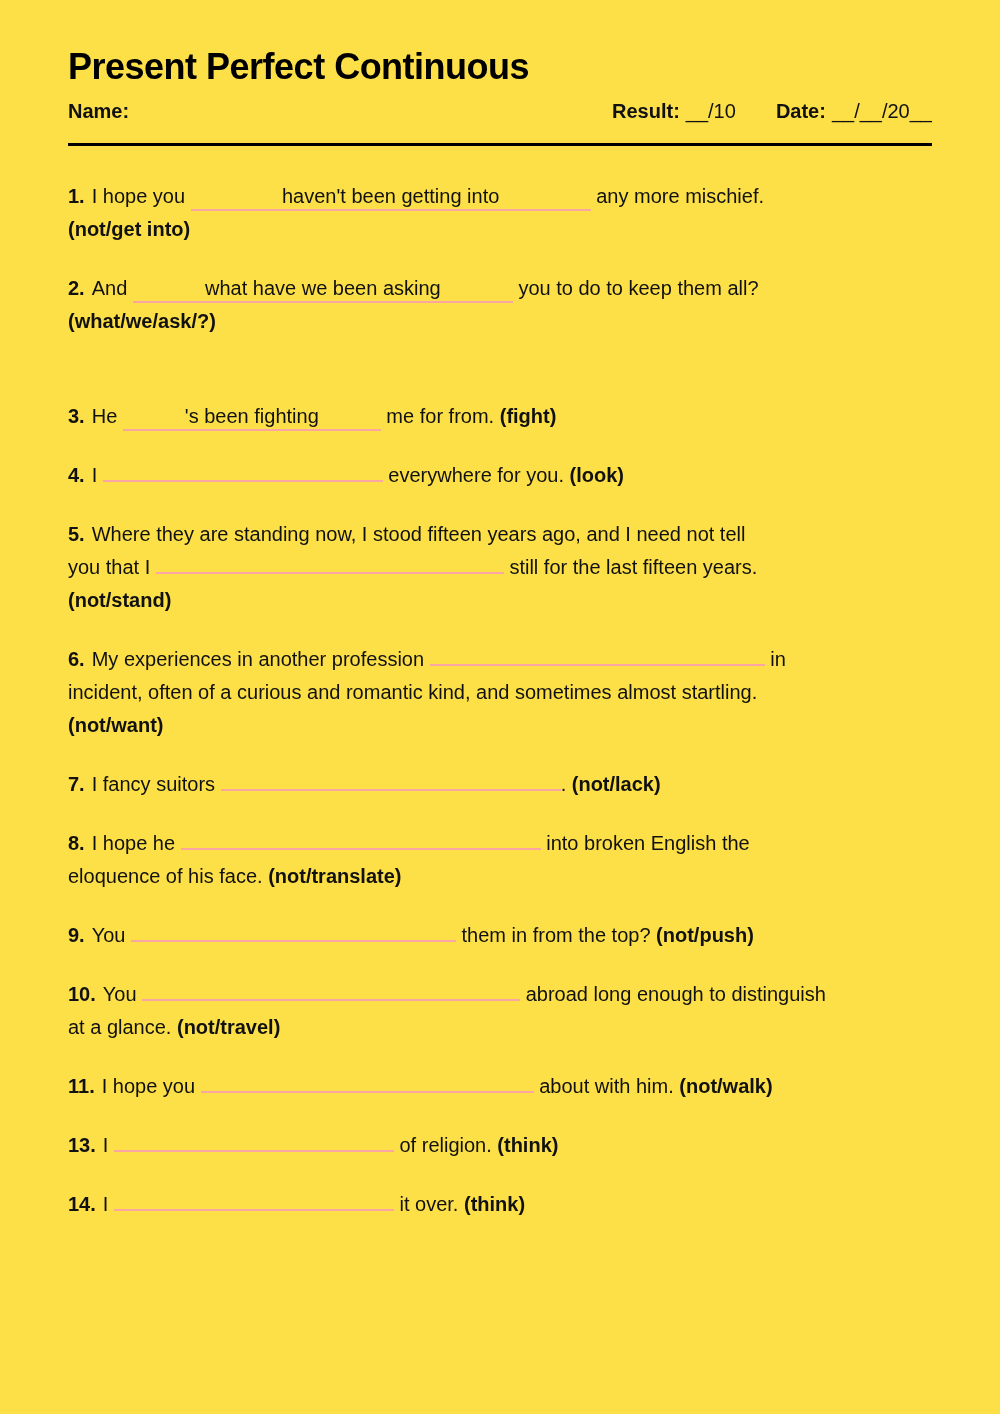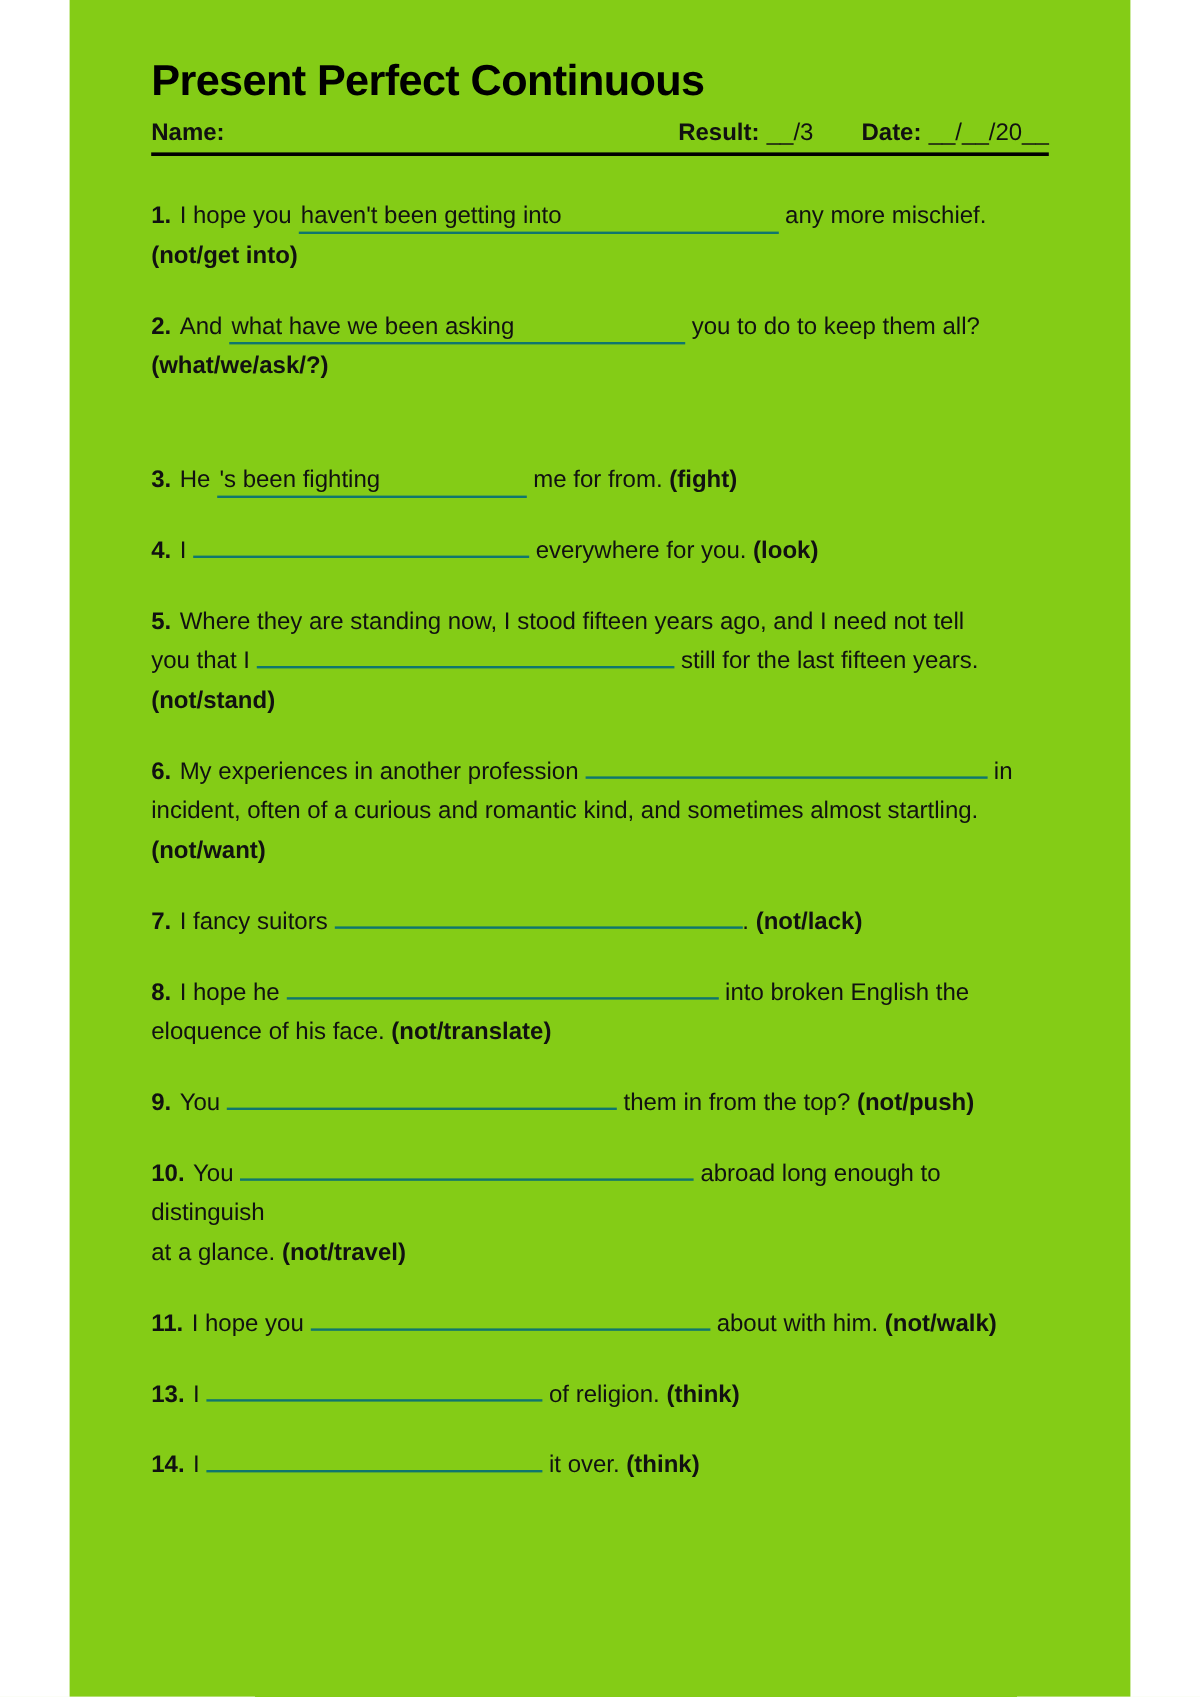--- a/index.html
+++ b/index.html
@@ -3,74 +3,74 @@
 <meta charset="utf-8">
 <title>Present Perfect Continuous Worksheet</title>
 <style>
   * { box-sizing: border-box; margin: 0; padding: 0; }
   html, body { background: #ffffff; }
   body {
     font-family: "Liberation Sans", "DejaVu Sans", sans-serif;
     color: #111111;
   }
   .page {
-    width: 884px;
+    width: 1000px;
     min-height: 1414px;
     margin: 0 auto;
-    background: #84cc16;
+    background: #fde047;
     padding: 46px 68px 40px 68px;
   }
   h1.title {
     font-size: 36px;
     font-weight: 700;
     letter-spacing: -0.5px;
     margin-bottom: 12px;
     color: #000000;
   }
   .header-row {
     display: flex;
     align-items: flex-end;
     font-size: 20px;
     border-bottom: 3px solid #000000;
-    padding-bottom: 4px;
+    padding-bottom: 20px;
     margin-bottom: 34px;
     white-space: nowrap;
   }
   .header-row .lbl { font-weight: 700; }
   .header-row .val { font-weight: 400; margin-left: 6px; }
   .name-spacer { flex: 1 1 auto; min-width: 40px; }
   .result-group { margin-right: 40px; }
   .exercise {
     font-size: 20px;
     line-height: 33px;
     margin-bottom: 26px;
     color: #111111;
   }
   .exercise .num { font-weight: 700; margin-right: 7px; }
   .exercise .hint { font-weight: 700; }
   .blank {
     display: inline-block;
-    border-bottom: 2px solid #0f766e;
-    text-align: left;
+    border-bottom: 2px solid #fca5a5;
+    text-align: center;
     vertical-align: baseline;
     padding: 0 2px 1px 2px;
     line-height: 24px;
   }
 </style>
 </head>
 <body>
 
 <div class="page">
 
   <h1 class="title">Present Perfect Continuous</h1>
 
   <div class="header-row">
     <span class="lbl">Name:</span>
     <span class="name-spacer"></span>
-    <span class="result-group"><span class="lbl">Result:</span><span class="val">__/3</span></span>
+    <span class="result-group"><span class="lbl">Result:</span><span class="val">__/10</span></span>
     <span class="date-group"><span class="lbl">Date:</span><span class="val">__/__/20__</span></span>
   </div>
 
   <div id="exercise-list">
       <p class="exercise"><b class="num">1.</b><span>I hope you </span><span class="blank" style="width: 400px;">haven't been getting into</span><span> any more mischief.</span><br><b class="hint">(not/get into)</b></p>
       <p class="exercise"><b class="num">2.</b><span>And </span><span class="blank" style="width: 380px;">what have we been asking</span><span> you to do to keep them all?</span><br><b class="hint">(what/we/ask/?)</b></p>
       <p class="exercise"><b class="num">3.</b><span>He </span><span class="blank" style="width: 258px; margin-top: 40px;">'s been fighting</span><span> me for from. </span><b class="hint">(fight)</b></p>
       <p class="exercise"><b class="num">4.</b><span>I </span><span class="blank" style="width: 280px;"></span><span> everywhere for you. </span><b class="hint">(look)</b></p>
       <p class="exercise"><b class="num">5.</b><span>Where they are standing now, I stood fifteen years ago, and I need not tell</span><br><span>you that I </span><span class="blank" style="width: 348px;"></span><span> still for the last fifteen years.</span><br><b class="hint">(not/stand)</b></p>
       <p class="exercise"><b class="num">6.</b><span>My experiences in another profession </span><span class="blank" style="width: 335px;"></span><span> in</span><br><span>incident, often of a curious and romantic kind, and sometimes almost startling.</span><br><b class="hint">(not/want)</b></p>

